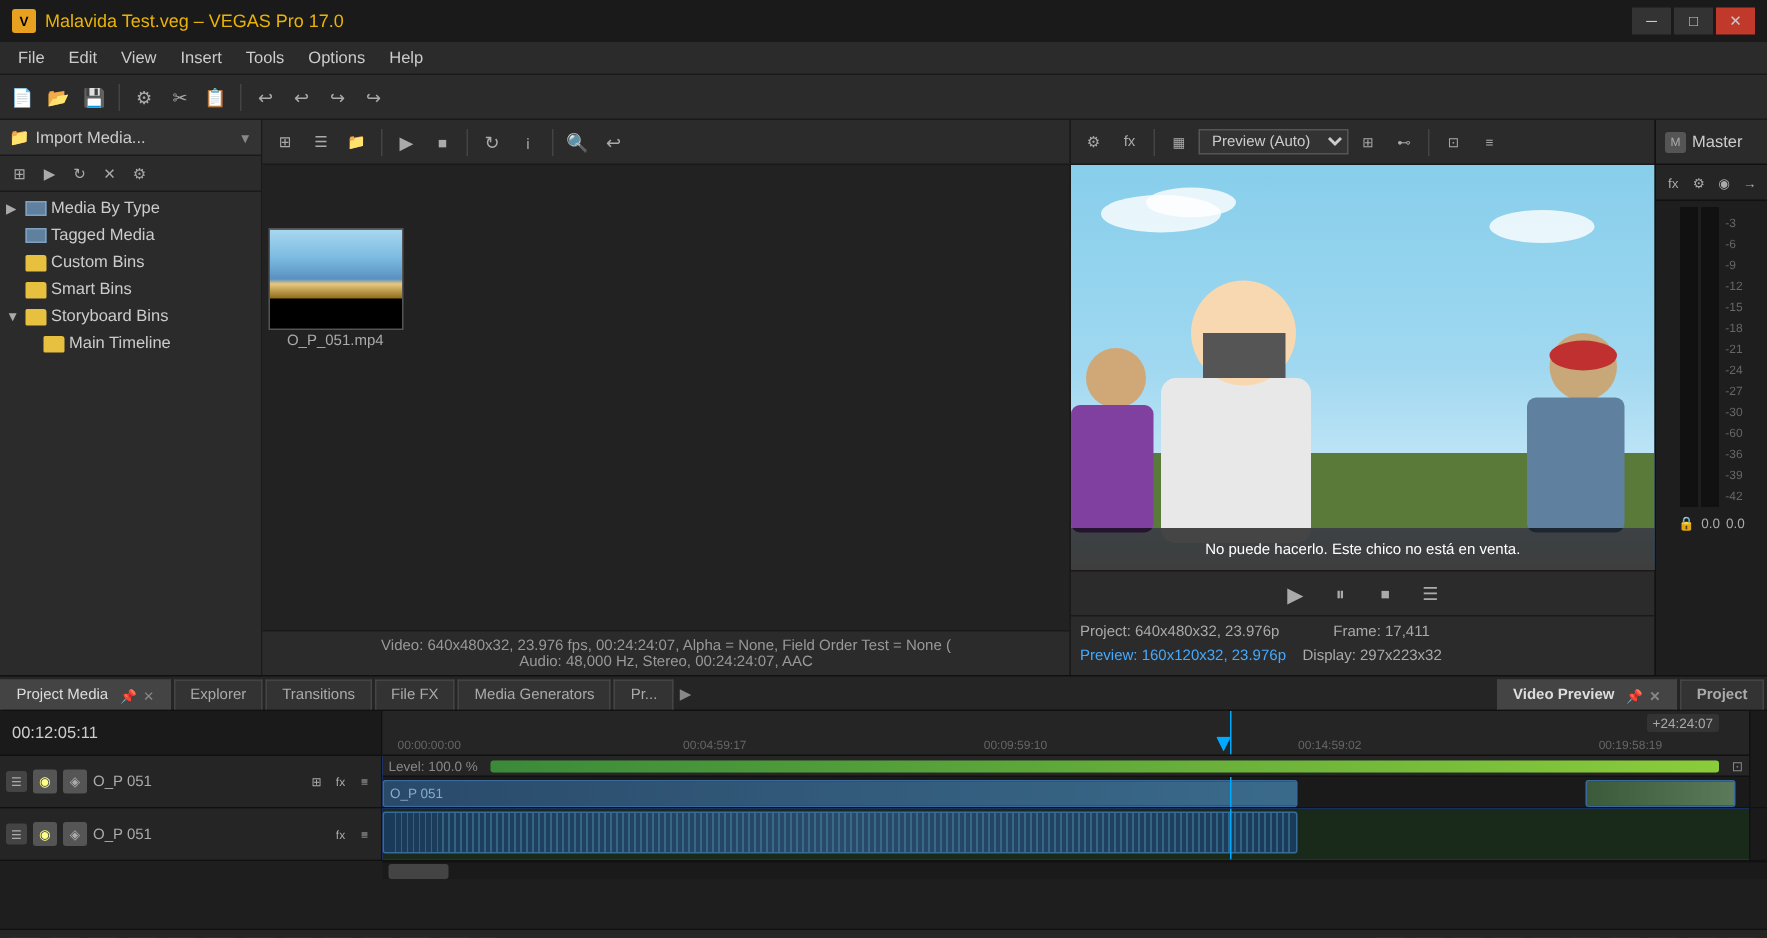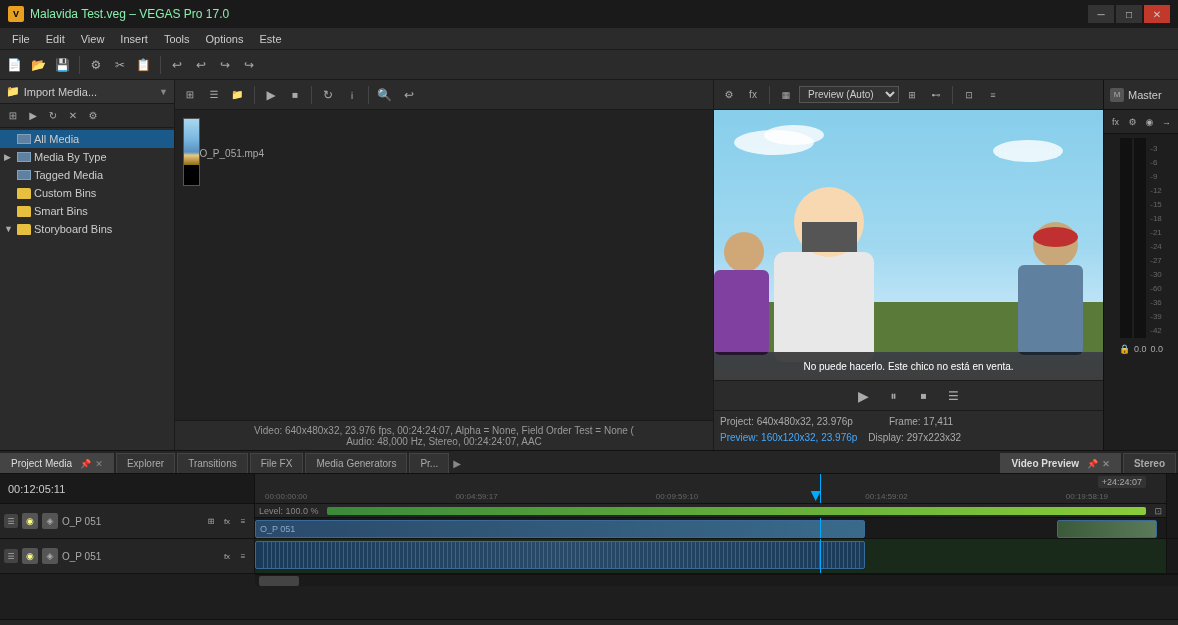--- a/index.html
+++ b/index.html
@@ -2,21 +2,21 @@
 <html><head>
   <meta charset="utf-8">
   <style>
     * { margin: 0; padding: 0; box-sizing: border-box; }
     body { width: 1178px; height: 625px; background: #2b2b2b; font-family: 'Segoe UI', Arial, sans-serif; font-size: 11px; color: #ccc; overflow: hidden; }
 
     
     #titlebar { height: 28px; background: #1a1a1a; display: flex; align-items: center; padding: 0 8px; justify-content: space-between; }
     #titlebar .title-left { display: flex; align-items: center; gap: 6px; }
     #titlebar .app-icon { width: 16px; height: 16px; background: #e8a020; border-radius: 2px; display: flex; align-items: center; justify-content: center; font-size: 9px; color: #000; font-weight: bold; }
-    #titlebar .title-text { color: #86efac; font-size: 12px; }
+    #titlebar .title-text { color: #eab308; font-size: 12px; }
     #titlebar .win-controls { display: flex; gap: 2px; }
     #titlebar .win-btn { width: 26px; height: 18px; background: #333; border: none; color: #ccc; cursor: pointer; font-size: 10px; display: flex; align-items: center; justify-content: center; }
     #titlebar .win-btn.close { background: #c0392b; }
 
     
     #menubar { height: 22px; background: #2b2b2b; display: flex; align-items: center; padding: 0 4px; border-bottom: 1px solid #1a1a1a; }
     #menubar .menu-item { padding: 2px 8px; color: #ccc; cursor: pointer; font-size: 11px; }
 
     
     #toolbar1 { height: 30px; background: #2b2b2b; display: flex; align-items: center; padding: 0 4px; border-bottom: 1px solid #1a1a1a; gap: 2px; }
@@ -30,21 +30,21 @@
     .tree-item { display: flex; align-items: center; height: 18px; padding: 0 4px; cursor: pointer; gap: 3px; font-size: 11px; }
     .tree-item.selected { background: #1a5a8a; }
     .tree-item .expand { width: 10px; color: #aaa; font-size: 9px; }
     .tree-item .media-icon { width: 14px; height: 10px; background: #6080a0; display: inline-block; border: 1px solid #80a0c0; }
     .tree-indent { padding-left: 16px; }
 
     
     #media-content { flex: 1; background: #222; display: flex; flex-direction: column; }
     #media-top-toolbar { height: 30px; background: #2b2b2b; display: flex; align-items: center; padding: 0 4px; border-bottom: 1px solid #1a1a1a; gap: 2px; }
     #media-grid { flex: 1; padding: 8px; display: flex; flex-wrap: wrap; gap: 8px; align-content: flex-start; background: #222; }
-    .media-thumb { width: 81px; cursor: pointer; display: flex; flex-direction: row; align-items: center; }
+    .media-thumb { width: 81px; cursor: pointer; display: flex; flex-direction: column; align-items: center; margin-top: 34px; }
     .media-thumb .thumb-img { width: 90px; height: 68px; background: #333; border: 1px solid #555; display: flex; align-items: flex-end; justify-content: center; overflow: hidden; position: relative; }
     .media-thumb .thumb-label { font-size: 10px; color: #aaa; margin-top: 2px; text-align: center; }
 
     #media-info { height: 30px; background: #2b2b2b; display: flex; align-items: center; padding: 0 6px; border-top: 1px solid #1a1a1a; font-size: 10px; color: #999; flex-direction: column; justify-content: center; }
 
     
     #right-panel { width: 390px; background: #1a1a1a; border-left: 1px solid #1a1a1a; display: flex; flex-direction: column; }
     #preview-toolbar { height: 30px; background: #2b2b2b; display: flex; align-items: center; padding: 0 4px; border-bottom: 1px solid #1a1a1a; gap: 2px; font-size: 10px; }
     #preview-area { flex: 1; background: #000; display: flex; align-items: center; justify-content: center; position: relative; overflow: hidden; }
     #preview-controls { height: 30px; background: #2b2b2b; display: flex; align-items: center; justify-content: center; gap: 8px; border-top: 1px solid #1a1a1a; }
@@ -103,21 +103,21 @@
   </div>
 </div>
 
 <div id="menubar">
   <span class="menu-item">File</span>
   <span class="menu-item">Edit</span>
   <span class="menu-item">View</span>
   <span class="menu-item">Insert</span>
   <span class="menu-item">Tools</span>
   <span class="menu-item">Options</span>
-  <span class="menu-item">Este</span>
+  <span class="menu-item">Help</span>
 </div>
 
 <div id="toolbar1">
   <button class="tb-btn">📄</button>
   <button class="tb-btn">📂</button>
   <button class="tb-btn">💾</button>
   <div class="tb-sep"></div>
   <button class="tb-btn">⚙</button>
   <button class="tb-btn">✂</button>
   <button class="tb-btn">📋</button>
@@ -140,25 +140,20 @@
     <div style="height:24px; background:#2b2b2b; display:flex; align-items:center; padding:0 4px; gap:2px; border-bottom:1px solid #1a1a1a;">
       <button class="tb-btn" style="width:18px;height:18px;font-size:10px;">⊞</button>
       <button class="tb-btn" style="width:18px;height:18px;font-size:10px;">▶</button>
       <button class="tb-btn" style="width:18px;height:18px;font-size:10px;">↻</button>
       <button class="tb-btn" style="width:18px;height:18px;font-size:10px;">✕</button>
       <button class="tb-btn" style="width:18px;height:18px;font-size:10px;">⚙</button>
     </div>
 
     <div id="media-tree">
 
-      <div class="tree-item selected">
-        <span class="expand"></span>
-        <span class="media-icon"></span>
-        <span>All Media</span>
-      </div>
 
       <div class="tree-item">
         <span class="expand">▶</span>
         <span class="media-icon"></span>
         <span>Media By Type</span>
       </div>
 
       <div class="tree-item">
         <span class="expand"></span>
         <span class="media-icon"></span>
@@ -176,20 +171,25 @@
         <span style="display:inline-block; width:14px; height:11px; background:#e8c040; border-radius:1px 2px 1px 1px;"></span>
         <span>Smart Bins</span>
       </div>
 
       <div class="tree-item">
         <span class="expand">▼</span>
         <span style="display:inline-block; width:14px; height:11px; background:#e8c040; border-radius:1px 2px 1px 1px;"></span>
         <span>Storyboard Bins</span>
       </div>
 
+      <div class="tree-item tree-indent">
+        <span class="expand"></span>
+        <span style="display:inline-block; width:14px; height:11px; background:#e8c040; border-radius:1px 2px 1px 1px;"></span>
+        <span>Main Timeline</span>
+      </div>
     </div>
   </div>
 
   <div id="media-content">
 
     <div id="media-top-toolbar">
       <button class="tb-btn" style="font-size:10px;">⊞</button>
       <button class="tb-btn" style="font-size:10px;">☰</button>
       <button class="tb-btn" style="font-size:10px;">📁</button>
       <div class="tb-sep"></div>
@@ -368,21 +368,21 @@
     </div>
     <span style="margin-left:2px;font-size:10px;color:#888;cursor:pointer;align-self:center;">▶</span>
   </div>
   <div style="display:flex;font-weight:bold;">
     <div class="btab active">
       <span>Video Preview</span>
       <span style="margin-left:4px;font-size:9px;color:#888;">📌</span>
       <span class="btab-close">✕</span>
     </div>
     <div class="btab">
-      <span>Stereo</span>
+      <span>Project</span>
     </div>
   </div>
 </div>
 
 <div id="timeline">
 
   <div style="display:flex; height:30px;">
     <div style="width:255px; background:#1a1a1a; display:flex; align-items:center; padding:0 8px; border-right:1px solid #111; border-bottom:1px solid #111; flex-shrink:0;">
       <span class="time-code">00:12:05:11</span>
     </div>

